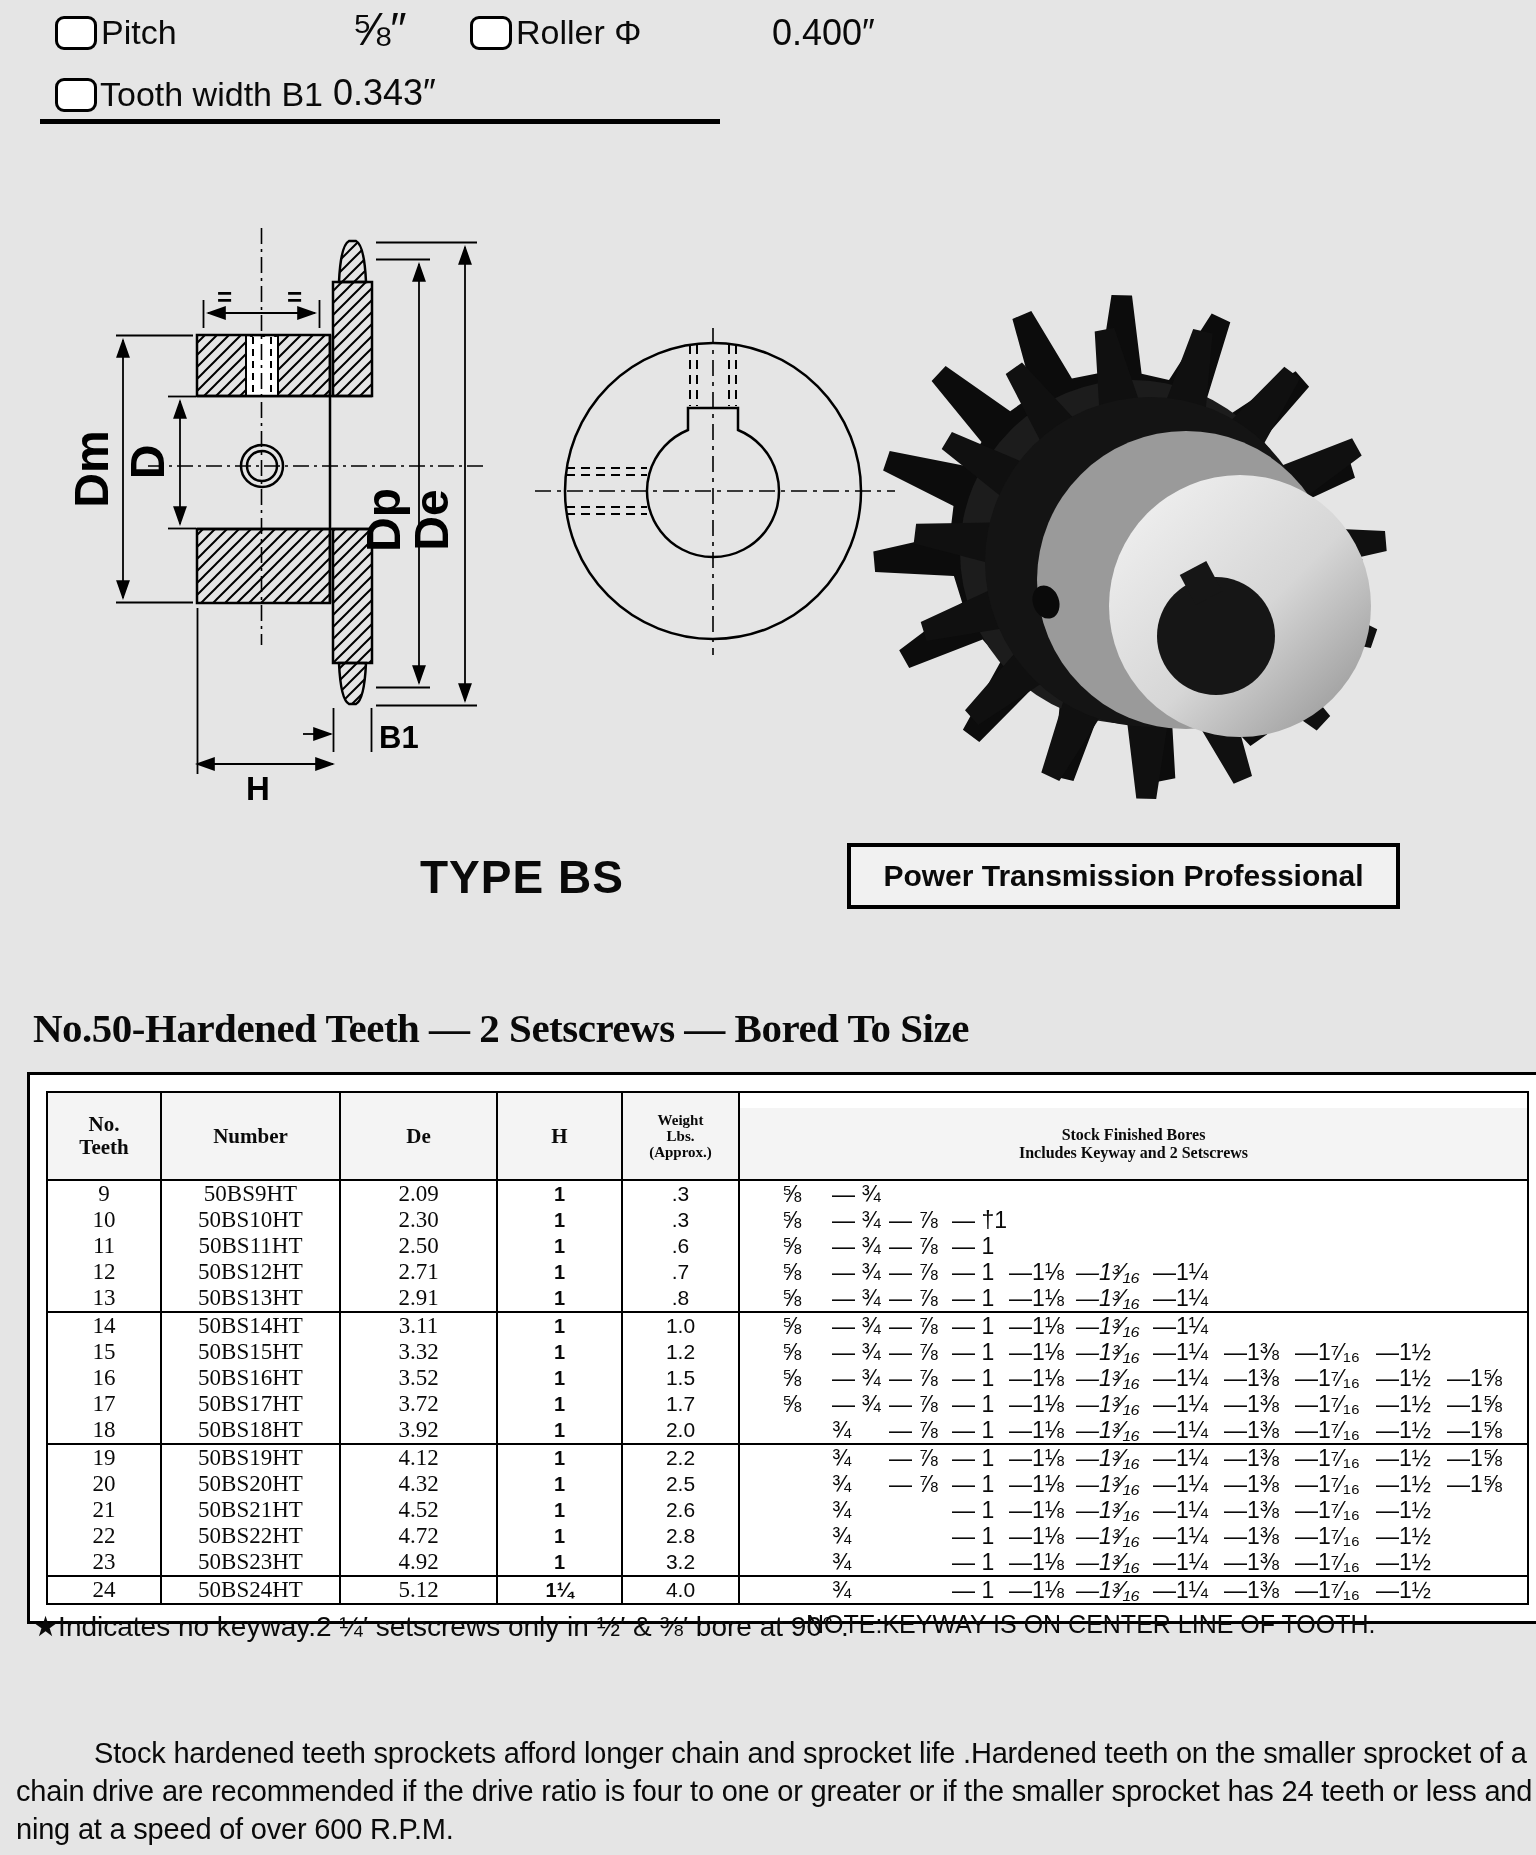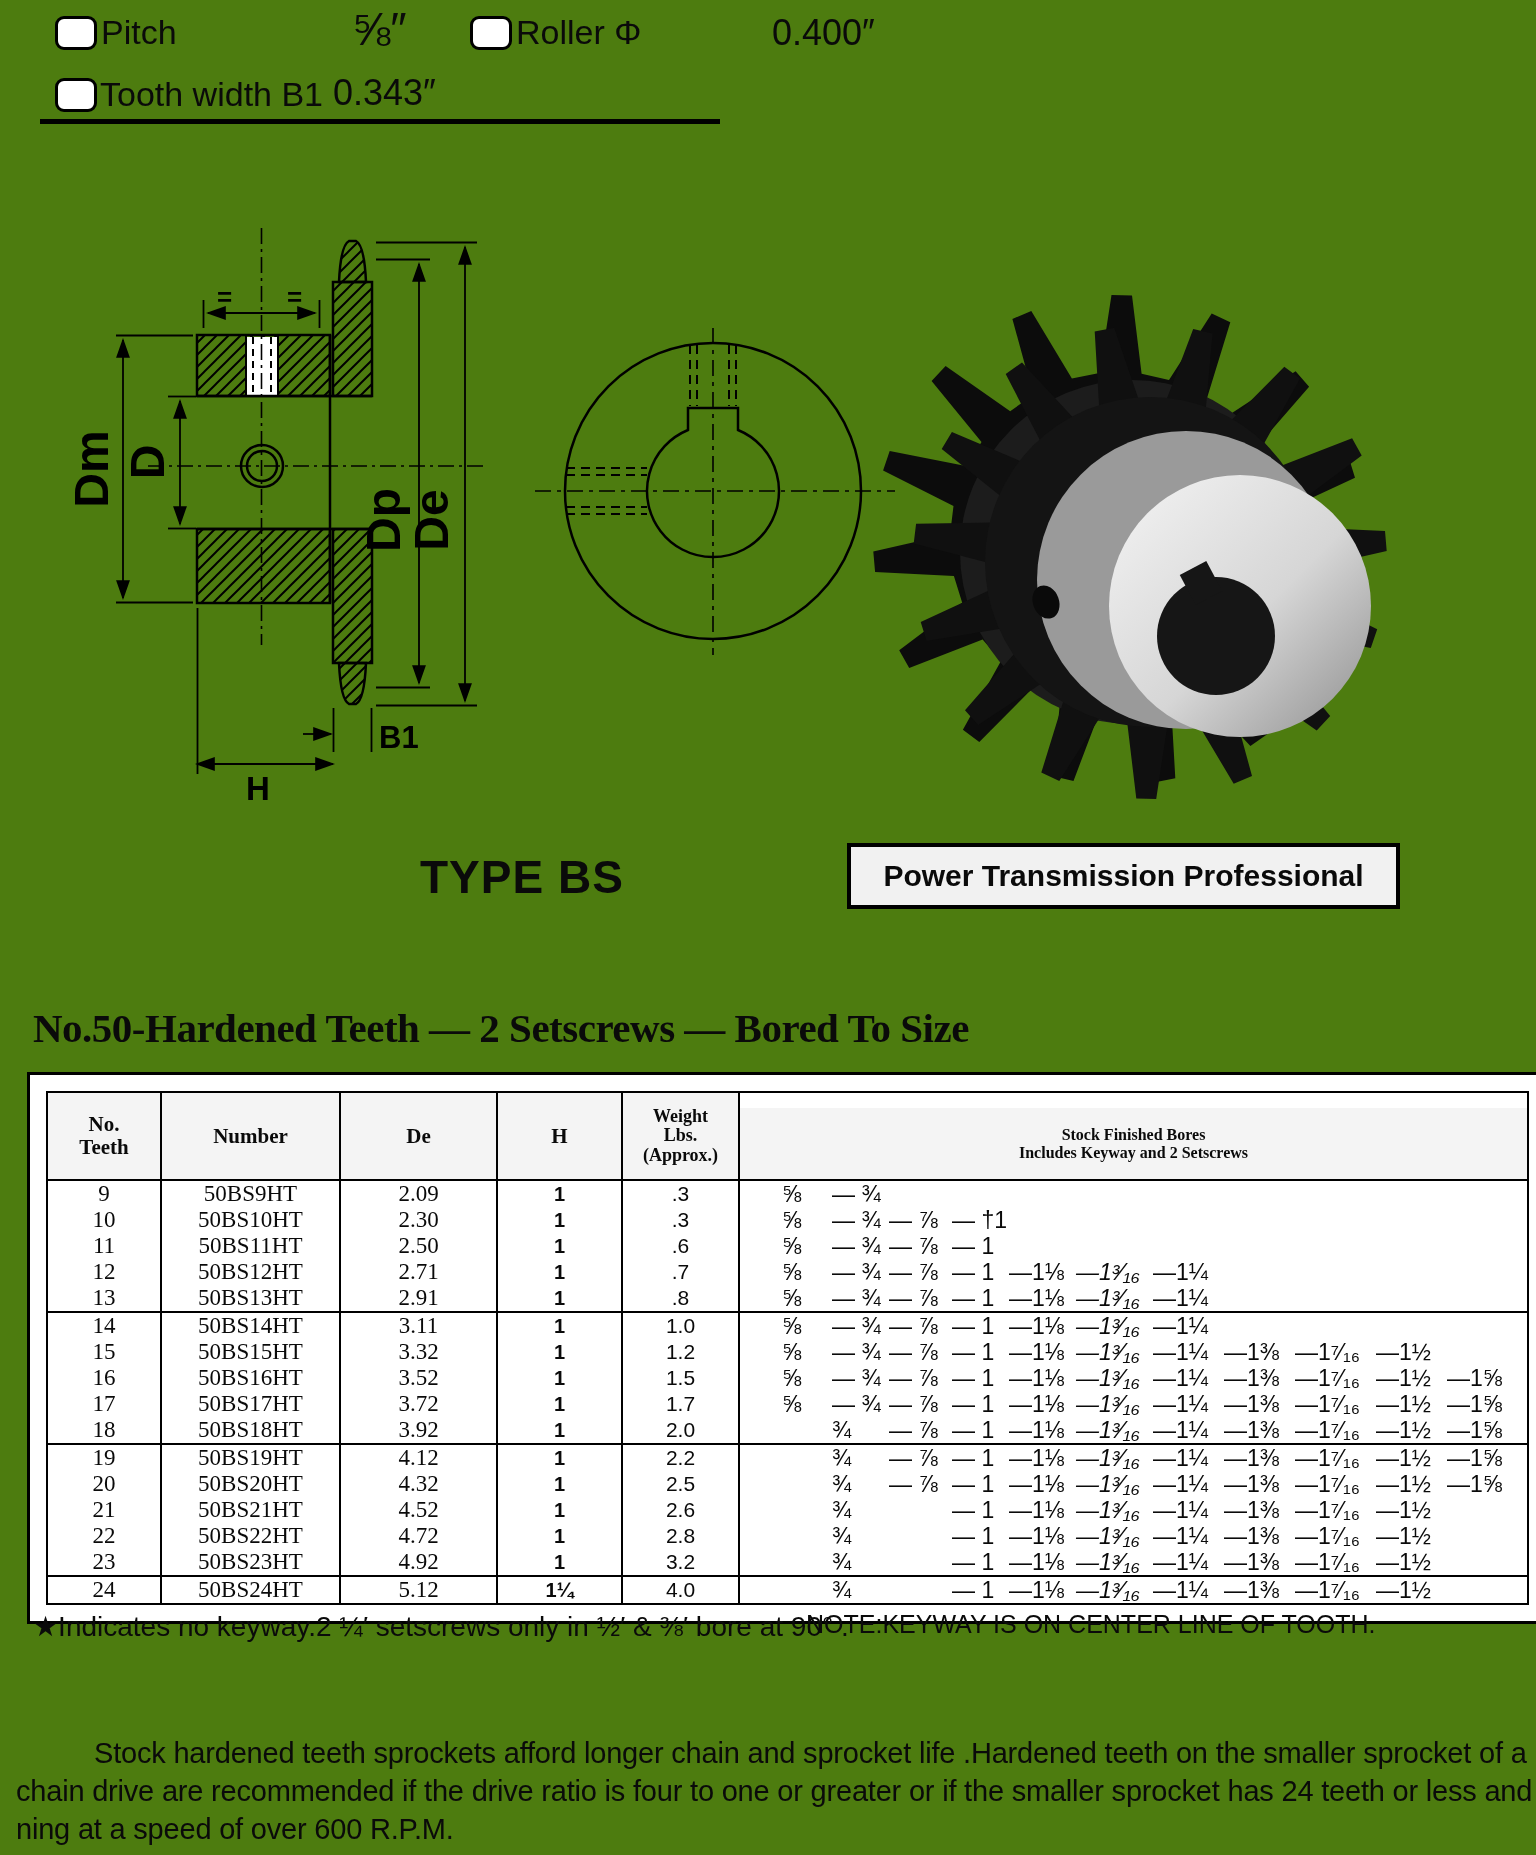--- a/index.html
+++ b/index.html
@@ -1,16 +1,16 @@
 <!DOCTYPE html>
 <html><head>
 <meta charset="utf-8">
 <style>
   html,body{margin:0;padding:0;background:#fff;}
-  #page{position:relative;width:1536px;height:1855px;background:#4d7c0f;color:#0a0a0a;
+  #page{position:relative;width:1536px;height:1855px;background:#e5e5e5;color:#0a0a0a;
         font-family:"Liberation Sans",sans-serif;overflow:hidden;}
   .abs{position:absolute;}
   
   .cb{position:absolute;width:36px;height:28px;border:3px solid #000;border-radius:9px;background:#fff;}
   .hlabel{position:absolute;font-size:34px;white-space:nowrap;}
   .hval{position:absolute;font-size:36px;white-space:nowrap;}
   .hval.big{font-size:46px;}
   #underline{position:absolute;left:40px;top:119px;width:680px;height:5px;background:#000;}
   
   #typebs{position:absolute;left:420px;top:850px;font-size:46px;font-weight:bold;letter-spacing:1px;}
@@ -23,21 +23,21 @@
   
   #tbl{position:absolute;left:27px;top:1072px;width:1483px;border:3px solid #000;padding:16px;background:#fff;}
   #tbl-inner{border:2px solid #000;}
   .thead{display:flex;height:86px;}
   .thead .cell{display:flex;flex-direction:column;align-items:center;justify-content:center;
                background:#f4f4f4;font-family:"Liberation Serif",serif;font-weight:bold;line-height:1.08;}
   .cell{box-sizing:border-box;border-right:2px solid #000;}
   .cell:last-child{border-right:none;}
   .c1{width:114px;} .c2{width:179px;} .c3{width:157px;} .c4{width:125px;} .c5{width:117px;}
   .c6{flex:1;}
-  .th-main{font-size:21px;} .th-small{font-size:18px;} .th-bores{font-size:16px;margin-top:15px;}
+  .th-main{font-size:21px;} .th-small{font-size:15px;} .th-bores{font-size:16px;margin-top:15px;}
   .trow{display:flex;height:26px;border-top:0;}
   .trow.grp{border-top:2px solid #000;justify-content:flex-end;}
   .tbody{border-top:2px solid #000;}
   .trow .cell{display:flex;align-items:center;justify-content:center;}
   .trow .c1,.trow .c2,.trow .c3{font-family:"Liberation Serif",serif;font-size:23px;}
   .trow .c4{font-size:20px;font-weight:600;}
   .trow .c5{font-size:21px;}
   .trow .c6{justify-content:flex-start;padding-left:42px;font-size:23px;}
   .slot{display:inline-block;white-space:nowrap;}
   .s0{width:50px;}.s1{width:57px;}.s2{width:63px;}.s3{width:57px;}.s4{width:67px;}

